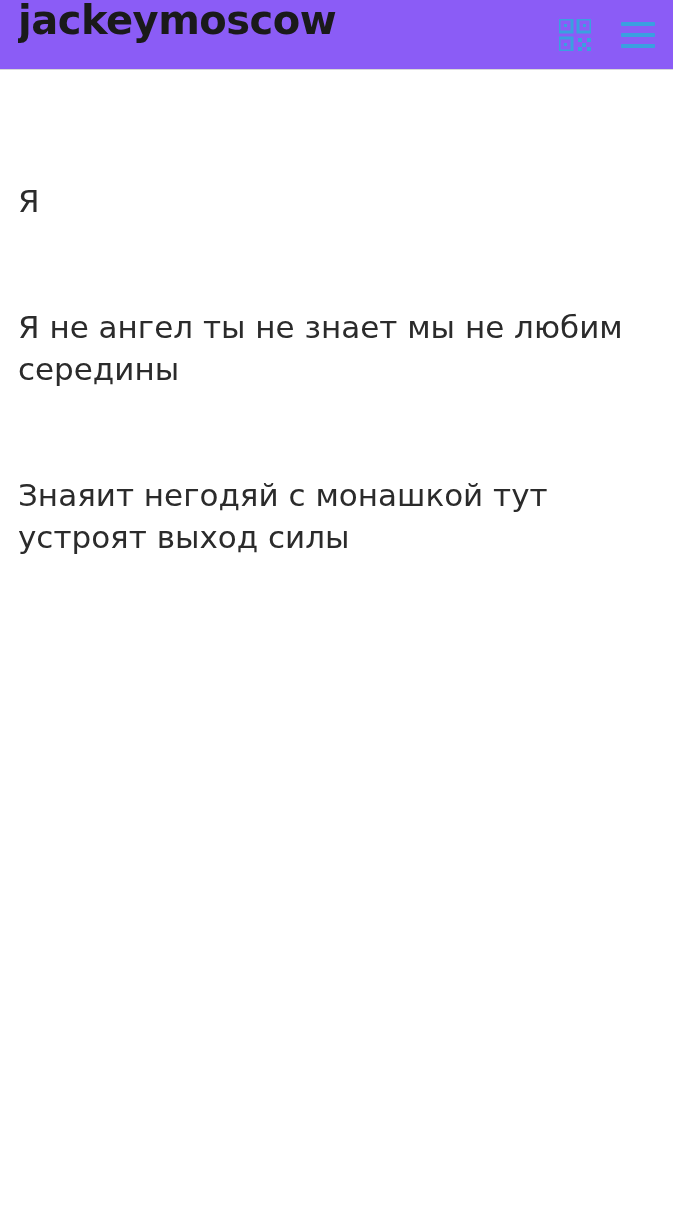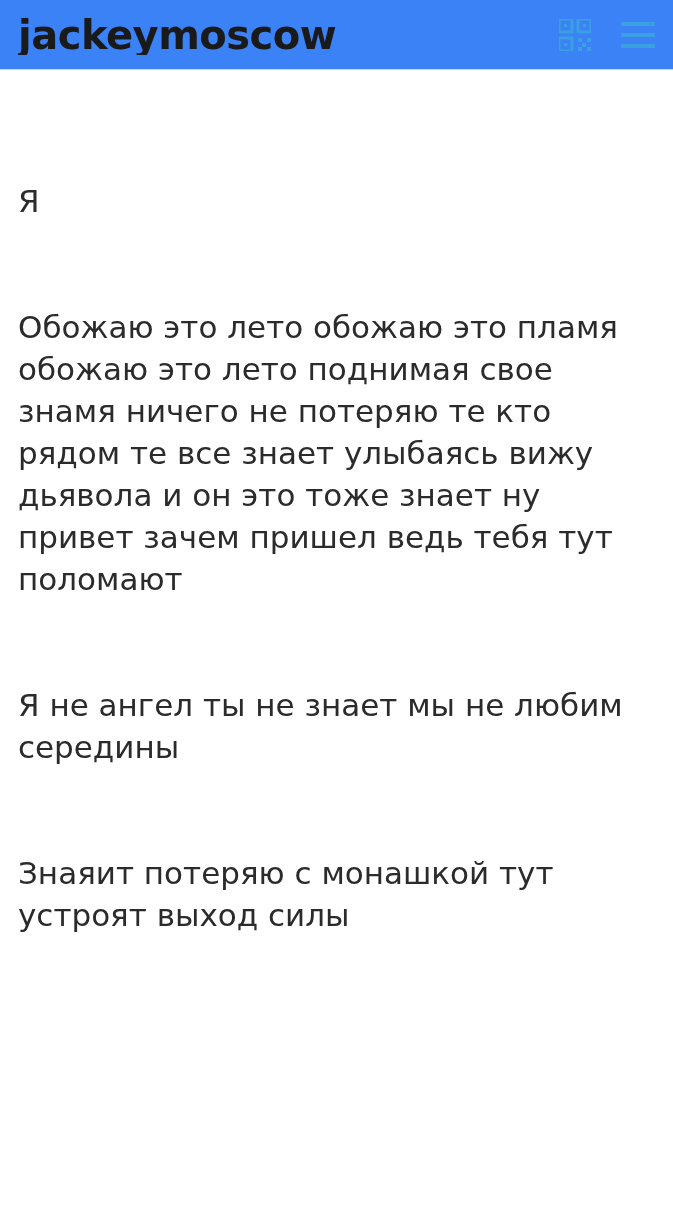--- a/index.html
+++ b/index.html
@@ -21,23 +21,22 @@
     display: flex;
     flex-direction: column;
     background: #ffffff;
   }
   
   .header {
     position: relative;
     height: 70px;
     flex: 0 0 70px;
     display: flex;
-    align-items: center;
     padding: 0 14px 0 18px;
-    background: #3b82f6;
+    background: #8b5cf6;
     border-bottom: 1px solid #d8d8d8;
   }
   .title {
     font-size: 40px;
     font-weight: bold;
     letter-spacing: -0.5px;
     color: #1a1a1a;
     white-space: nowrap;
     overflow: hidden;
     line-height: 1;
@@ -121,23 +120,22 @@
         <span></span>
         <span></span>
         <span></span>
       </span>
     </div>
   </div>
 
   <div class="content">
     <div class="lyrics">
       <span class="line">Я</span>
-      <span class="line">Обожаю это лето обожаю это пламя обожаю это лето поднимая свое знамя ничего не потеряю те кто рядом те все знает улыбаясь вижу дьявола и он это тоже знает ну привет зачем пришел ведь тебя тут поломают</span>
       <span class="line">Я не ангел ты не знает мы не любим середины</span>
-      <span class="line">Знаяит потеряю с монашкой тут устроят выход силы</span>
+      <span class="line">Знаяит негодяй с монашкой тут устроят выход силы</span>
       
       
       
       
     </div>
   </div>
 
 </div>
 
 </body></html>

